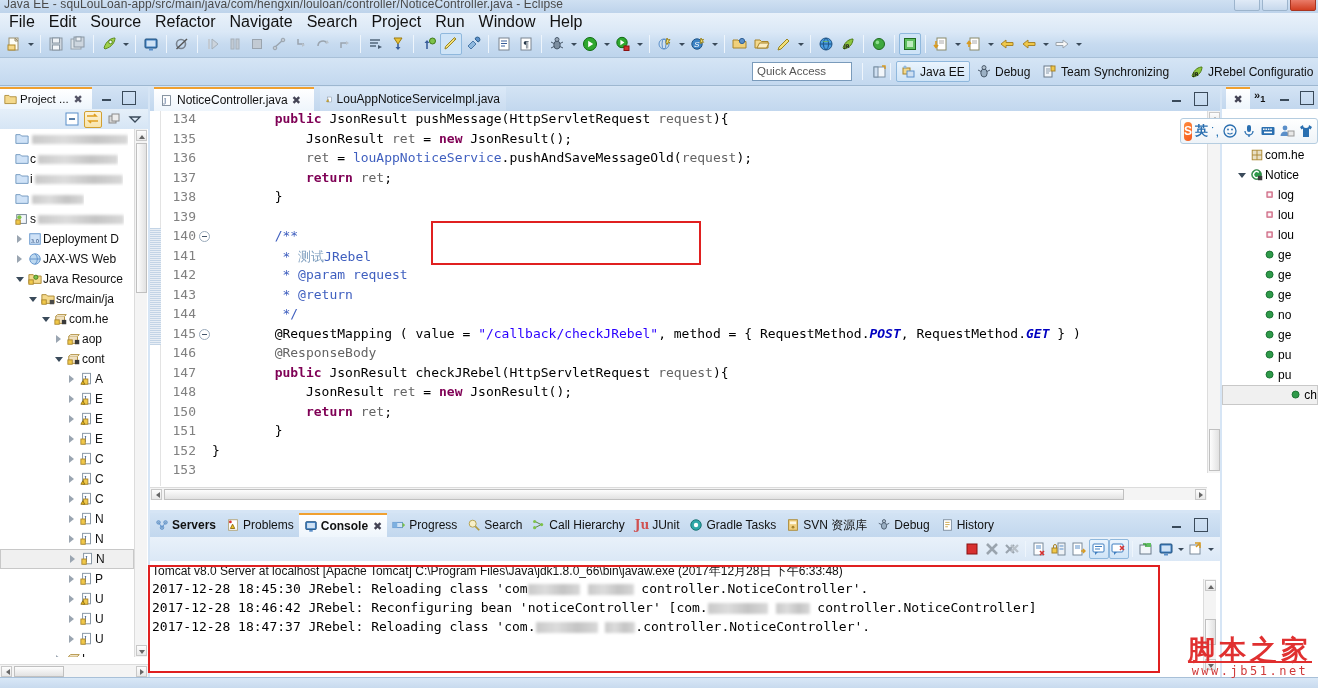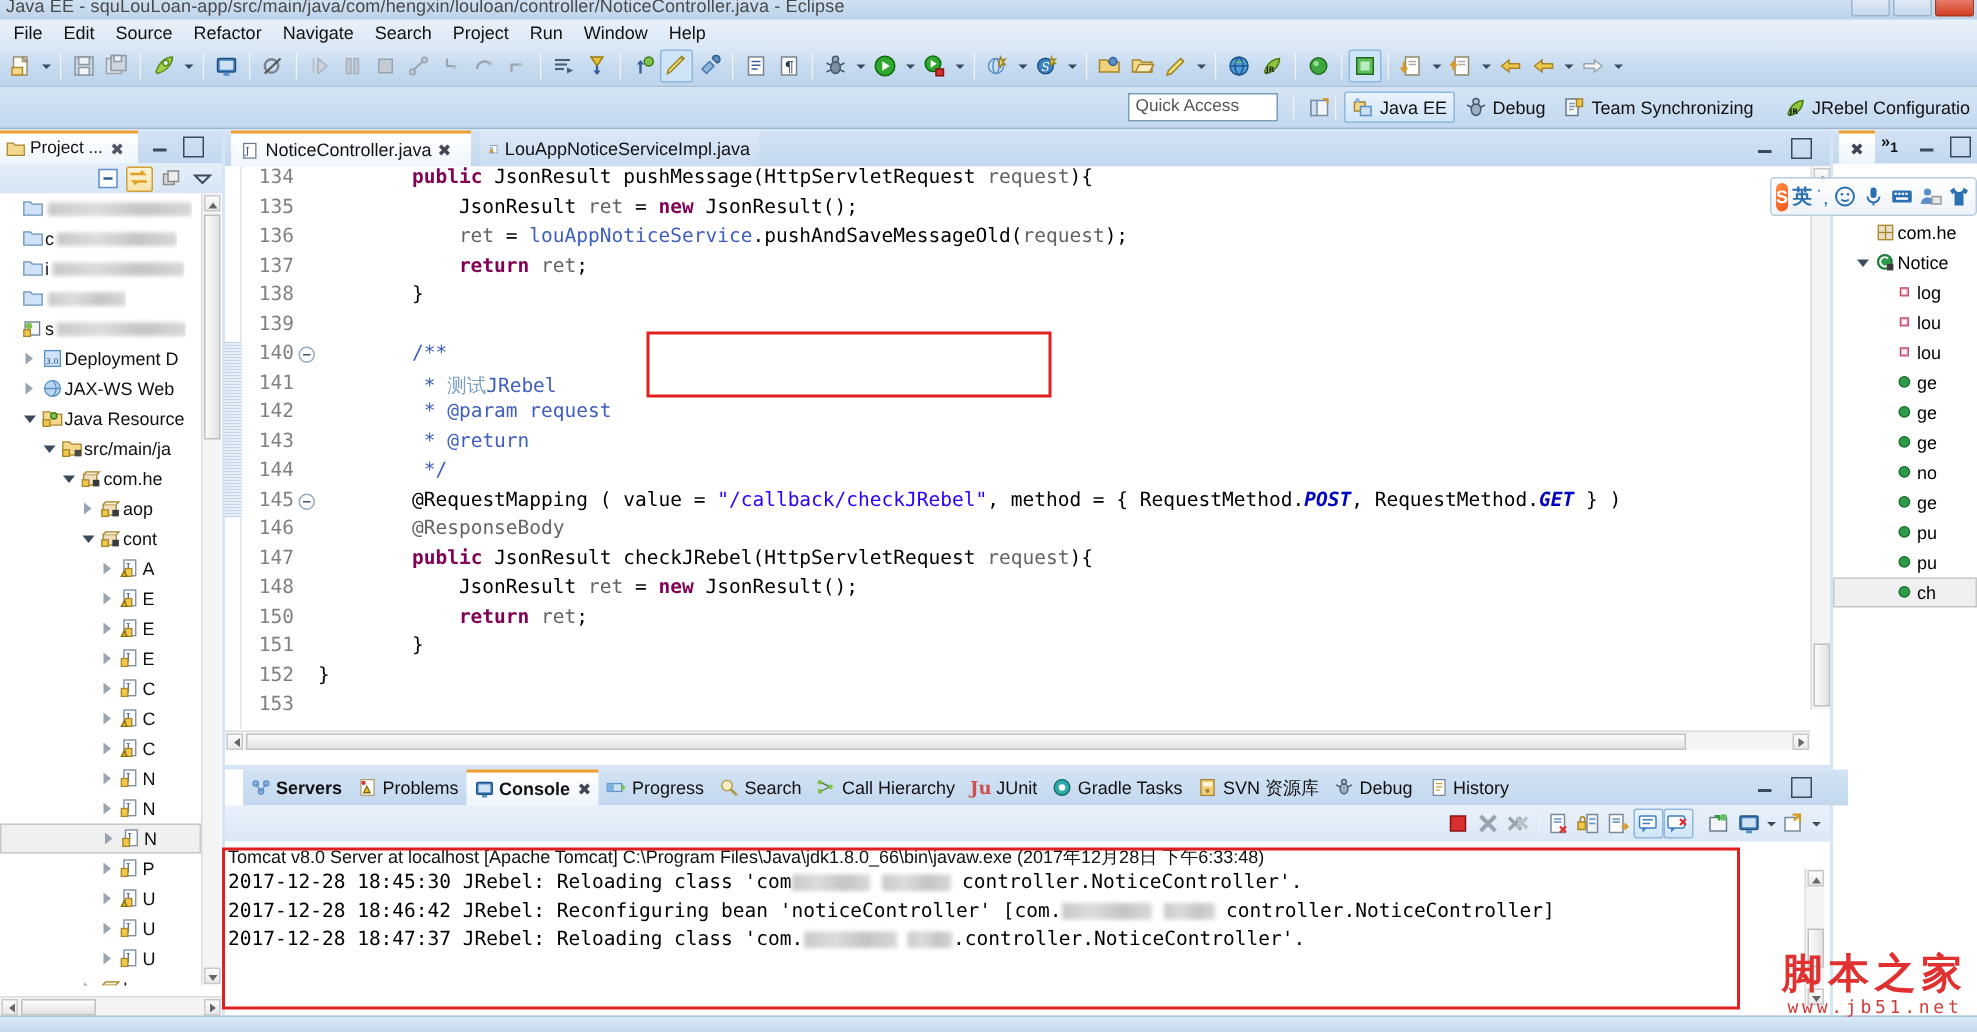--- a/index.html
+++ b/index.html
@@ -37,21 +37,21 @@
           background: linear-gradient(to bottom,#e8f0fa,#c6d8ec); border-radius: 2px; }
   .tbtn.close { background: linear-gradient(to bottom,#f08e7e,#d23f22); border-color:#a93520; }
 
   
   .menubar {
     position: absolute; left: 0; top: 13px; width: 1318px; height: 18px;
     background: linear-gradient(to bottom, #e9f1fa 0%, #dbe8f6 100%);
     display: flex; align-items: center; padding-left: 2px;
   }
   .menuitem {
-    padding: 1px 7px; font-size: 12px; color: #111; white-space: nowrap;
+    padding: 1px 7px; font-size: 16px; color: #111; white-space: nowrap;
     cursor: default;
   }
 
   
   .toolbar {
     position: absolute; left: 0; top: 31px; width: 1318px; height: 27px;
     background: linear-gradient(to bottom, #dce9f7 0%, #c7dbf0 50%, #bdd4ec 100%);
     border-bottom: 1px solid #a8c0d8;
     display: flex; align-items: center; padding-left: 3px;
   }
@@ -259,21 +259,21 @@
   }
   .ime-item { width: 18px; height: 20px; display:flex; align-items:center; justify-content:center;
               color: #1f6fb0; font-size: 13px; }
 
   
   .bottompanel {
     position: absolute; left: 150px; top: 513px; width: 1070px; height: 164px;
     background: #fff;
   }
   .btabrow {
-    position: absolute; left:12px; top:0; width: 100%; height: 24px;
+    position: absolute; left:0; top:0; width: 100%; height: 24px;
     background: linear-gradient(to bottom,#d3e3f4,#c2d7ee);
     display: flex; align-items: center;
   }
   .btab { height: 24px; display: flex; align-items: center; gap: 3px;
           padding: 0 5px; font-size: 12px; color: #111; white-space: nowrap; }
   .btab.active { background: linear-gradient(to bottom,#ffffff,#eef5fc);
                  border-top: 2px solid #f0a030; font-weight: bold; align-items: center; }
   .bctrl { position: absolute; top: 5px; width: 14px; height: 14px; }
   .bctrl.min::after { content:""; position:absolute; left:2px; top:8px;
      width:9px; height:2px; background:#3a4a5a; }
@@ -303,21 +303,21 @@
   }
   .conline { height: 19px; white-space: pre; line-height: 19px; position: relative; }
   .conline .blur { height: 11px; }
 
   
   .watermark {
     position: absolute; right: 6px; bottom: 10px; text-align: center;
     z-index: 50; pointer-events: none;
   }
   .wm-cn { font-family: "DejaVu Serif", serif; font-size: 27px; color: #e03030;
-           font-weight: bold; letter-spacing: 4px; line-height: 1; }
+           font-weight: bold; letter-spacing: 4px; line-height: 1; text-decoration: underline; }
   .wm-url { font-family: "DejaVu Sans Mono", monospace; font-size: 12px; color: #d03a3a;
             letter-spacing: 2.5px; margin-top: 1px; }
 
   
   .statusbar {
     position: absolute; left: 0; bottom: 0; width: 1318px; height: 11px;
     background: linear-gradient(to bottom,#d9e8f7,#c8daee); border-top: 1px solid #a8c0d8;
   }
 </style>
 </head>
@@ -1198,21 +1198,21 @@
         </div>
         <div class="orow" style="padding-left: 26px;">
           <span class="tarrow"></span>
           <span class="ticon">
             <svg class="ico" style="width:14px;height:14px" viewBox="0 0 16 16">
               <circle cx="7.5" cy="7.5" r="4" fill="#2f9a4a" stroke="#146b2a"></circle>
             </svg>
           </span>
           <span class="tlabel">pu</span>
         </div>
-        <div class="orow selected" style="padding-left: 25px;">
+        <div class="orow selected" style="padding-left: 25px; justify-content: flex-end;">
           <span class="tarrow"></span>
           <span class="ticon">
             <svg class="ico" style="width:14px;height:14px" viewBox="0 0 16 16">
               <circle cx="7.5" cy="7.5" r="4" fill="#2f9a4a" stroke="#146b2a"></circle>
             </svg>
           </span>
           <span class="tlabel">ch</span>
         </div>
       </div>
   </div>

